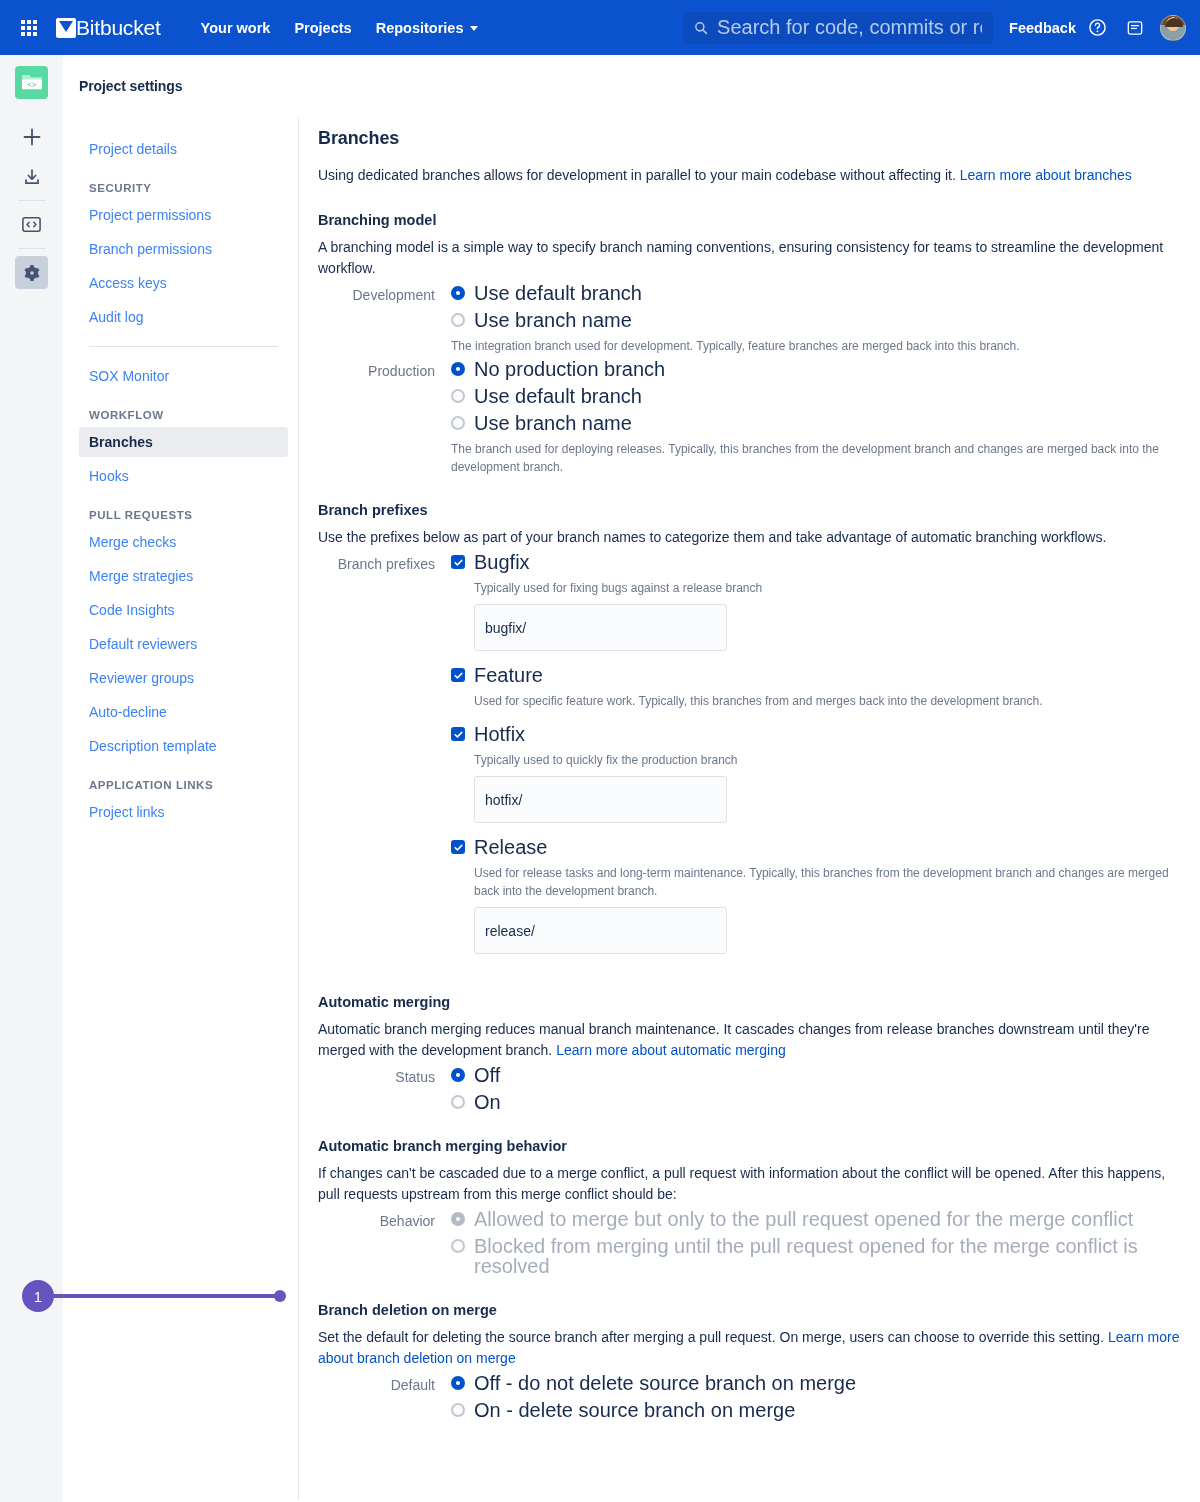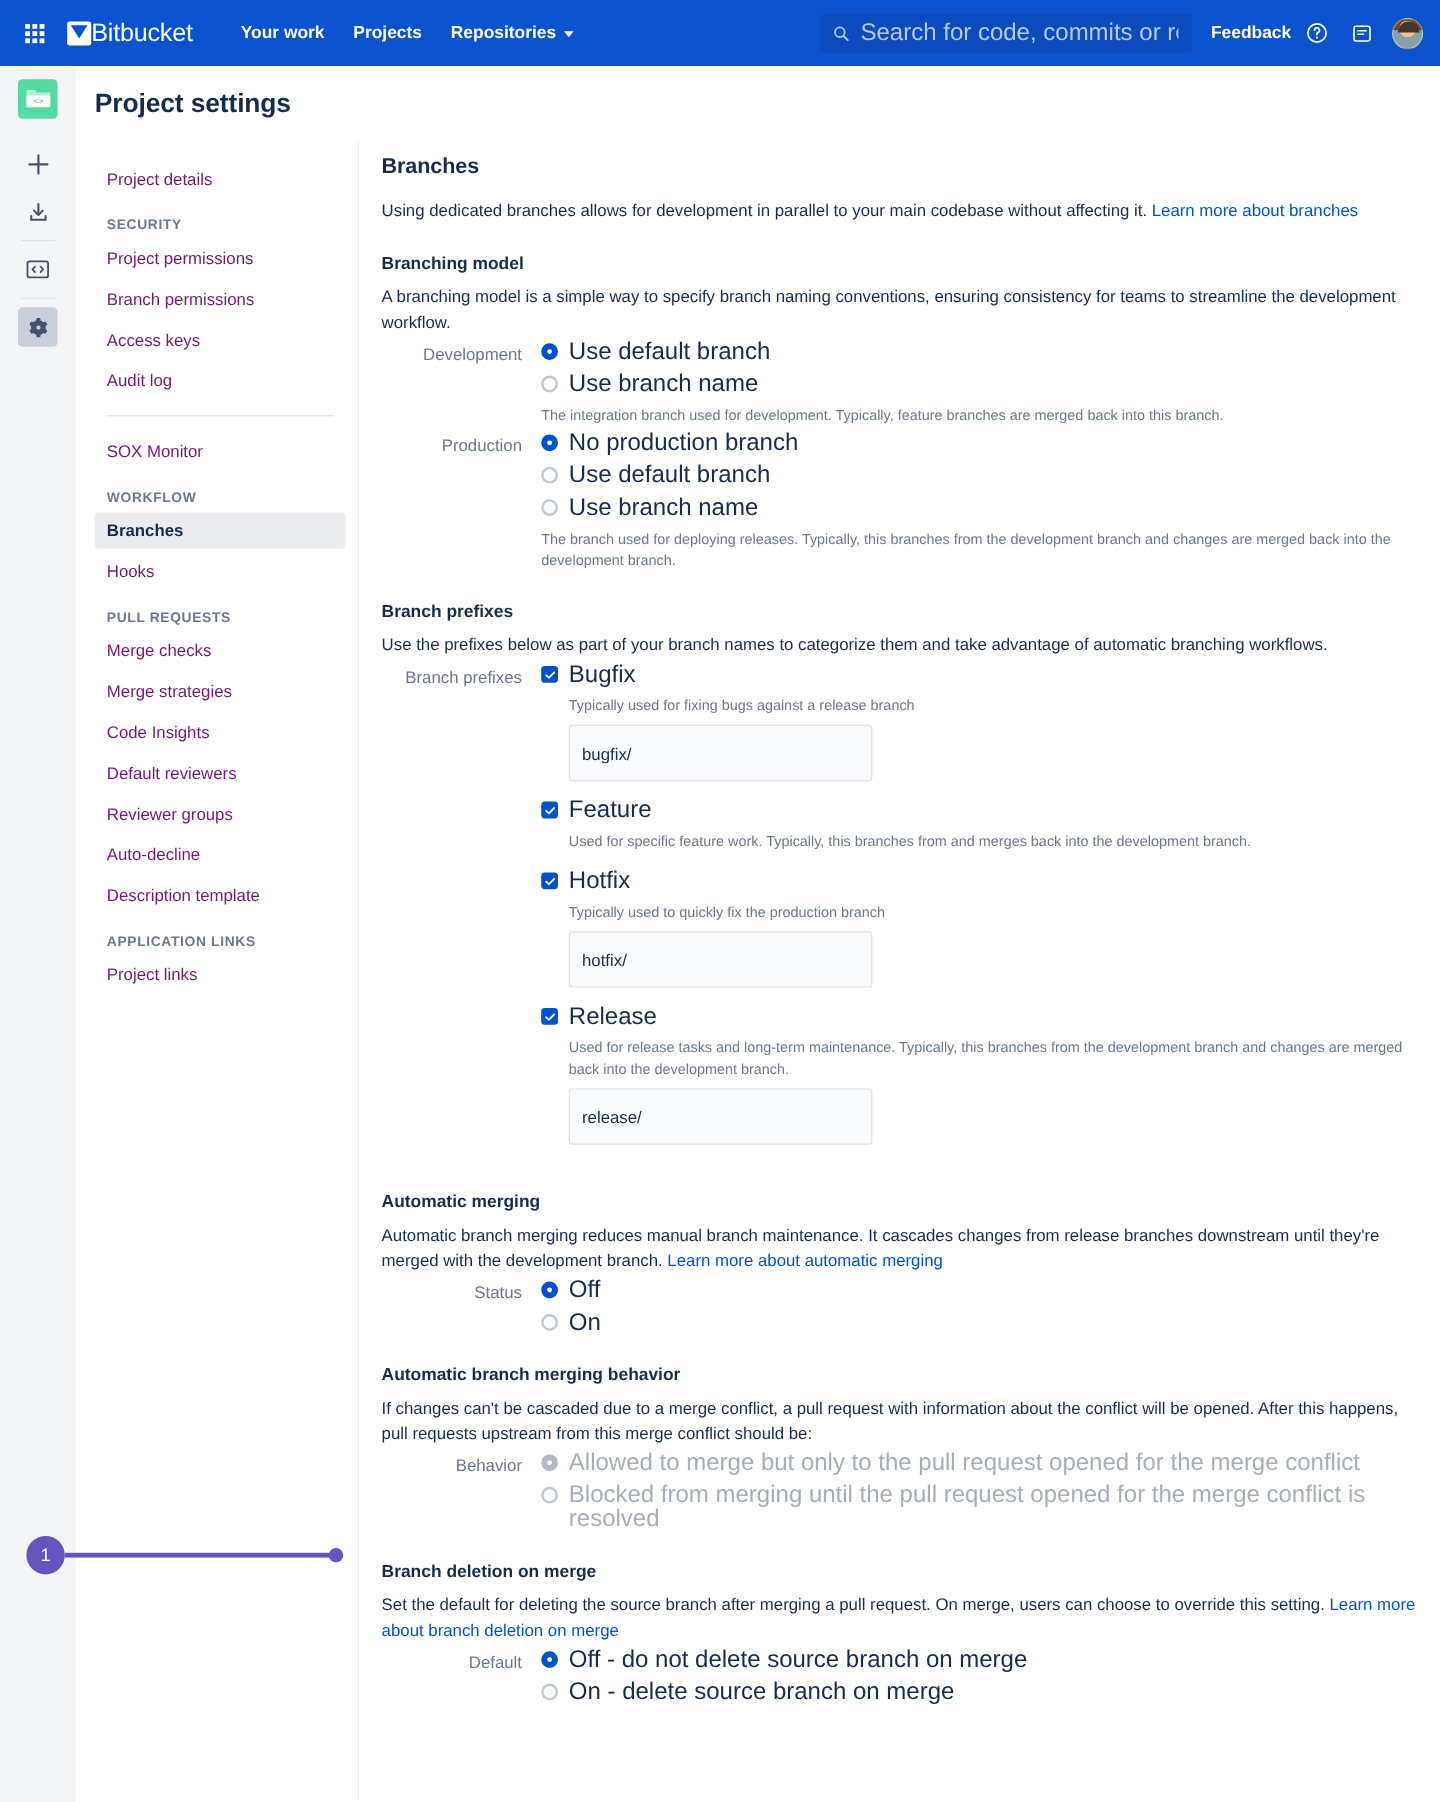--- a/index.html
+++ b/index.html
@@ -72,28 +72,28 @@
   .rail-ico.active { background:#c9cfdb; }
   .rail-sep { width:28px;height:1px;background:#dfe1e6; margin:7px 0; }
   .rail-gap-lg { height:21px; }
   .rail-gap-sm { height:7px; }
 
   
   .pagehead {
     position:absolute; left:63px; top:55px; width:1137px; height:61px; background:#fff;
     display:flex; align-items:center;
   }
-  .pagehead h1 { font-size:22px; font-weight:600; color:#172b4d; margin-left:16px; letter-spacing:-0.1px; }
+  .pagehead h1 { font-size:14px; font-weight:600; color:#172b4d; margin-left:16px; letter-spacing:-0.1px; }
 
   
   .settings-nav {
     position:absolute; left:63px; top:116px; width:235px; padding:18px 10px 0 16px;
   }
   .snav-item {
-    display:block; font-size:14px; color:#701a75; padding:6px 10px; border-radius:3px;
+    display:block; font-size:14px; color:#3b82f6; padding:6px 10px; border-radius:3px;
     cursor:pointer; line-height:18px; margin-bottom:4px;
   }
   .snav-item.active { background:#ebecf0; color:#172b4d; font-weight:600; }
   .snav-head {
     font-size:11.5px; font-weight:700; color:#6b778c; letter-spacing:0.55px;
     padding:0 10px; margin:18px 0 6px 0; text-transform:uppercase;
   }
   .snav-divider { height:1px; background:#dfe1e6; margin:14px 10px 14px 10px; }
 
   

